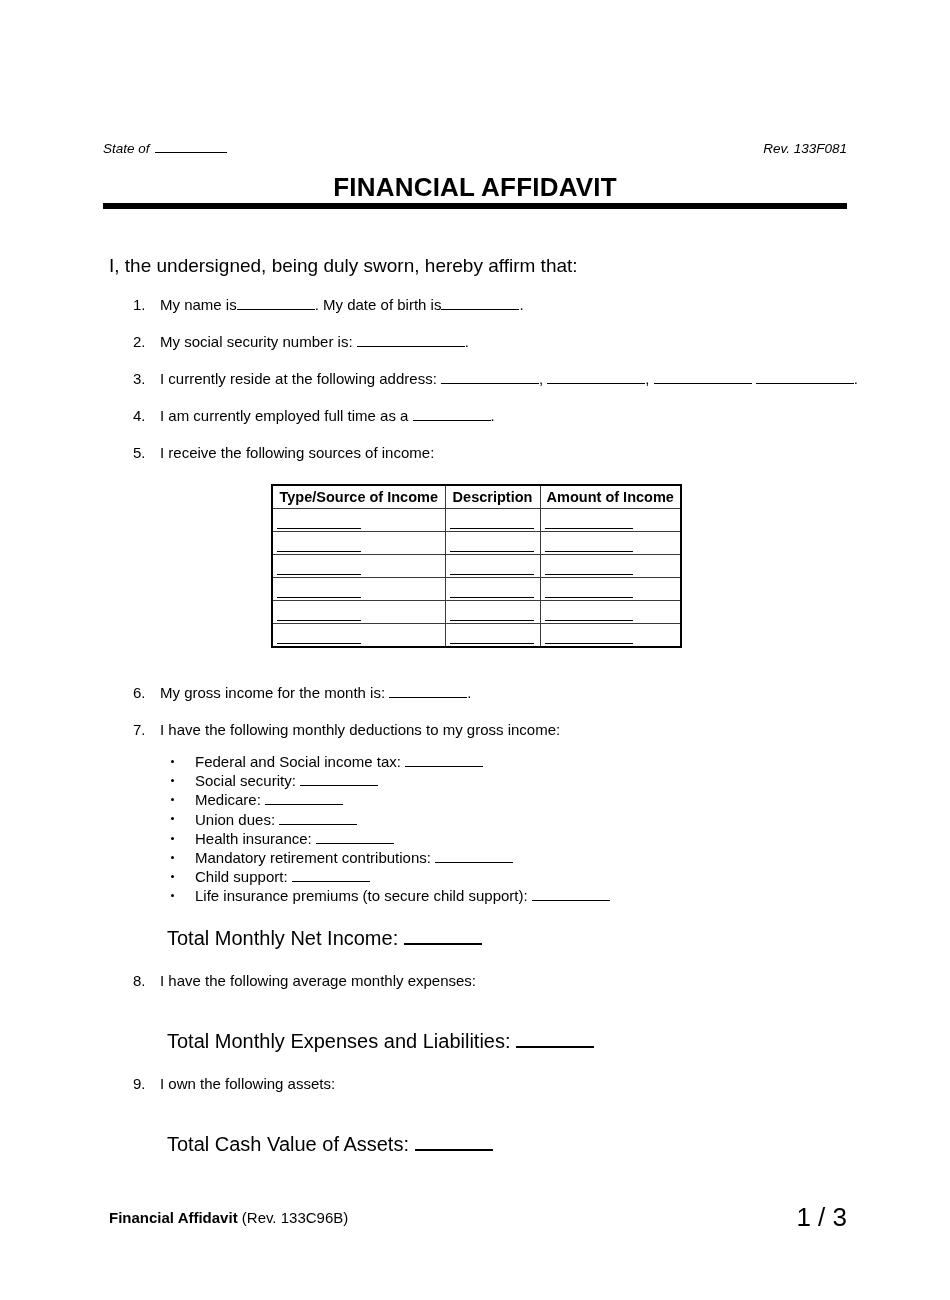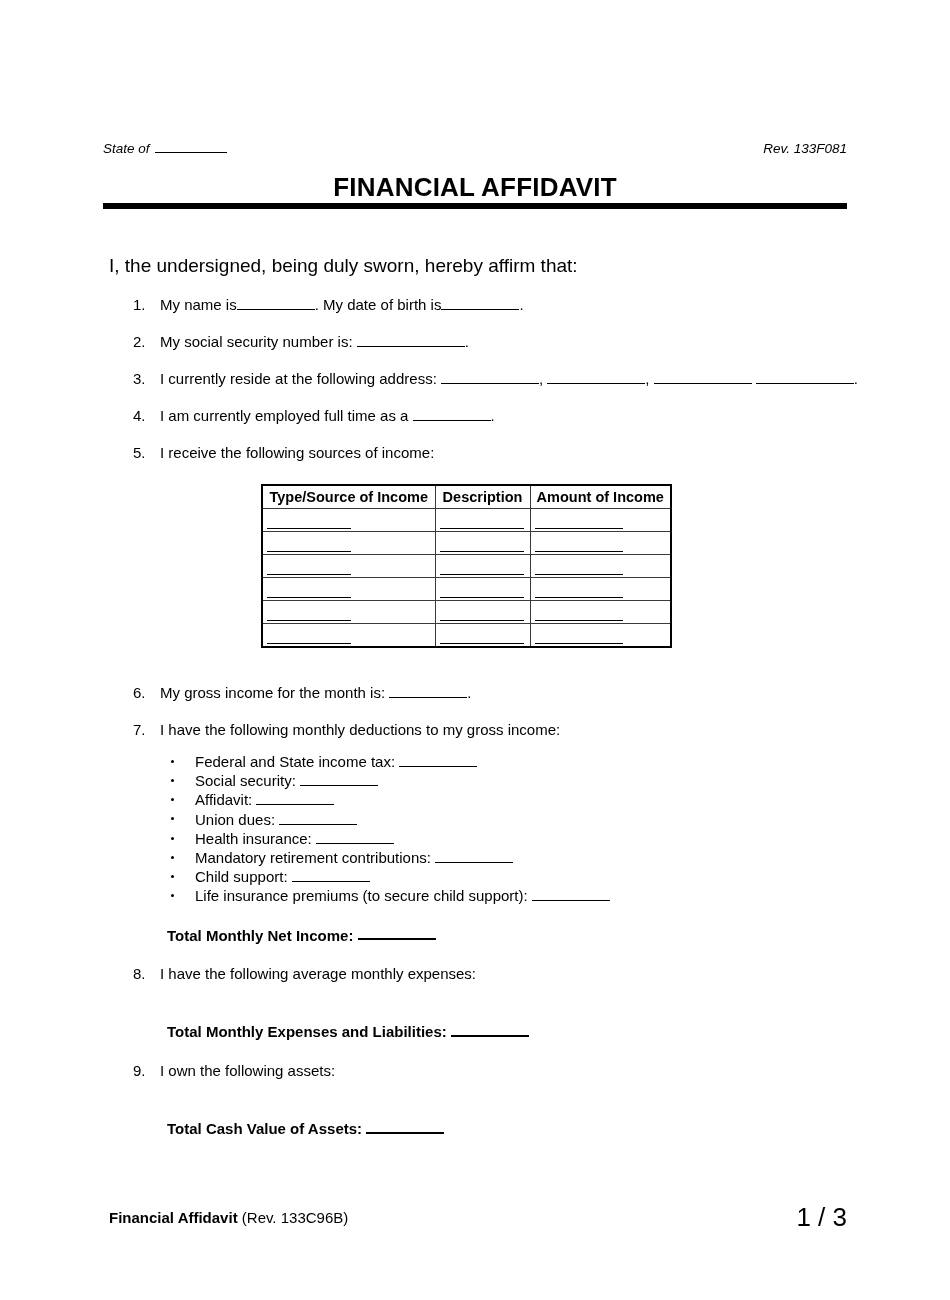--- a/index.html
+++ b/index.html
@@ -114,21 +114,21 @@
     height: 0.85em;
     vertical-align: baseline;
   }
   .b-md { width: 78px; }
   .b-lg { width: 98px; }
   .b-xl { width: 108px; }
 
   
   .income-table-wrap {
     position: absolute;
-    left: 261px;
+    left: 271px;
     top: 484px;
   }
   table.income {
     border-collapse: collapse;
     border: 2px solid #000;
     table-layout: fixed;
   }
   table.income th,
   table.income td {
     border: 1px solid #3a3a3a;
@@ -187,22 +187,22 @@
     position: absolute;
     left: 62px;
     top: 0.52em;
     width: 3px;
     height: 3px;
     background: #000;
     border-radius: 50%;
   }
 
   .total-line {
-    font-size: 15px;
-    font-weight: bold;
+    font-size: 20px;
+    font-weight: normal;
     padding-left: 58px;
     white-space: nowrap;
   }
   .total-line .blank {
     border-bottom-width: 2.2px;
     width: 78px;
   }
 
   
   .footer {
@@ -362,23 +362,23 @@
       <span class="num">6.</span>
       <span class="txt"><span>My gross income for the month is:</span>&nbsp;<span class="blank b-md"></span><span>.</span></span>
     </div>
 
     <div class="item" style="margin-bottom:0;">
       <span class="num">7.</span>
       <span class="txt">I have the following monthly deductions to my gross income:</span>
     </div>
 
     <ul class="bullets">
-      <li><span class="dot"></span><span>Federal and State income tax:</span>&nbsp;<span class="blank b-md"></span></li>
+      <li><span class="dot"></span><span>Federal and Social income tax:</span>&nbsp;<span class="blank b-md"></span></li>
       <li><span class="dot"></span><span>Social security:</span>&nbsp;<span class="blank b-md"></span></li>
-      <li><span class="dot"></span><span>Affidavit:</span>&nbsp;<span class="blank b-md"></span></li>
+      <li><span class="dot"></span><span>Medicare:</span>&nbsp;<span class="blank b-md"></span></li>
       <li><span class="dot"></span><span>Union dues:</span>&nbsp;<span class="blank b-md"></span></li>
       <li><span class="dot"></span><span>Health insurance:</span>&nbsp;<span class="blank b-md"></span></li>
       <li><span class="dot"></span><span>Mandatory retirement contributions:</span>&nbsp;<span class="blank b-md"></span></li>
       <li><span class="dot"></span><span>Child support:</span>&nbsp;<span class="blank b-md"></span></li>
       <li><span class="dot"></span><span>Life insurance premiums (to secure child support):</span>&nbsp;<span class="blank b-md"></span></li>
     </ul>
 
     <div class="total-line" style="margin-top:20px;"><span>Total Monthly Net Income:</span>&nbsp;<span class="blank"></span></div>
 
     <div class="item" style="margin-top:22px; margin-bottom:0;">

